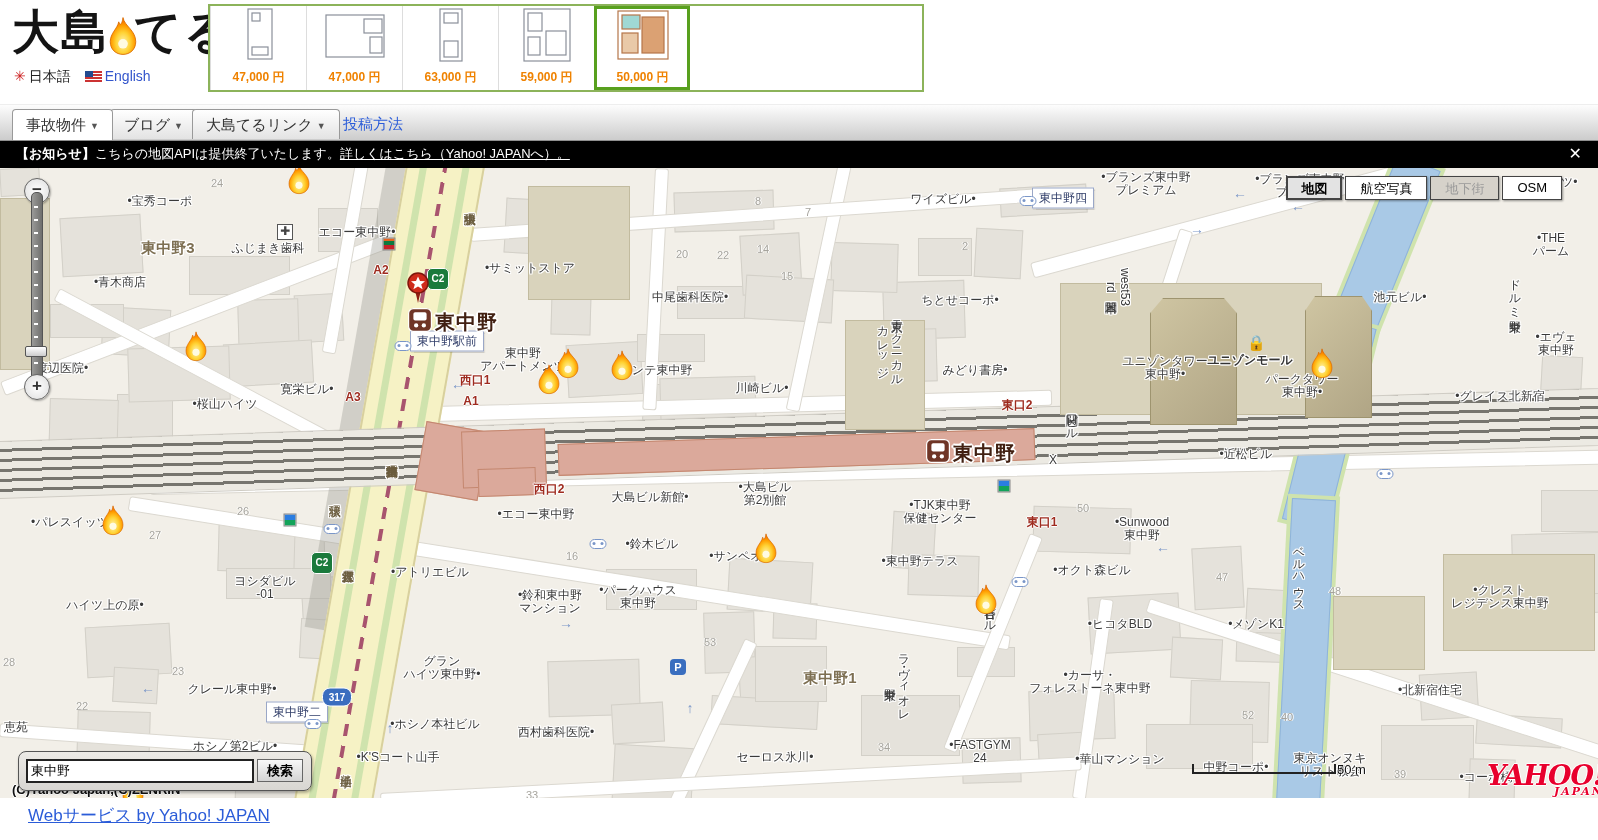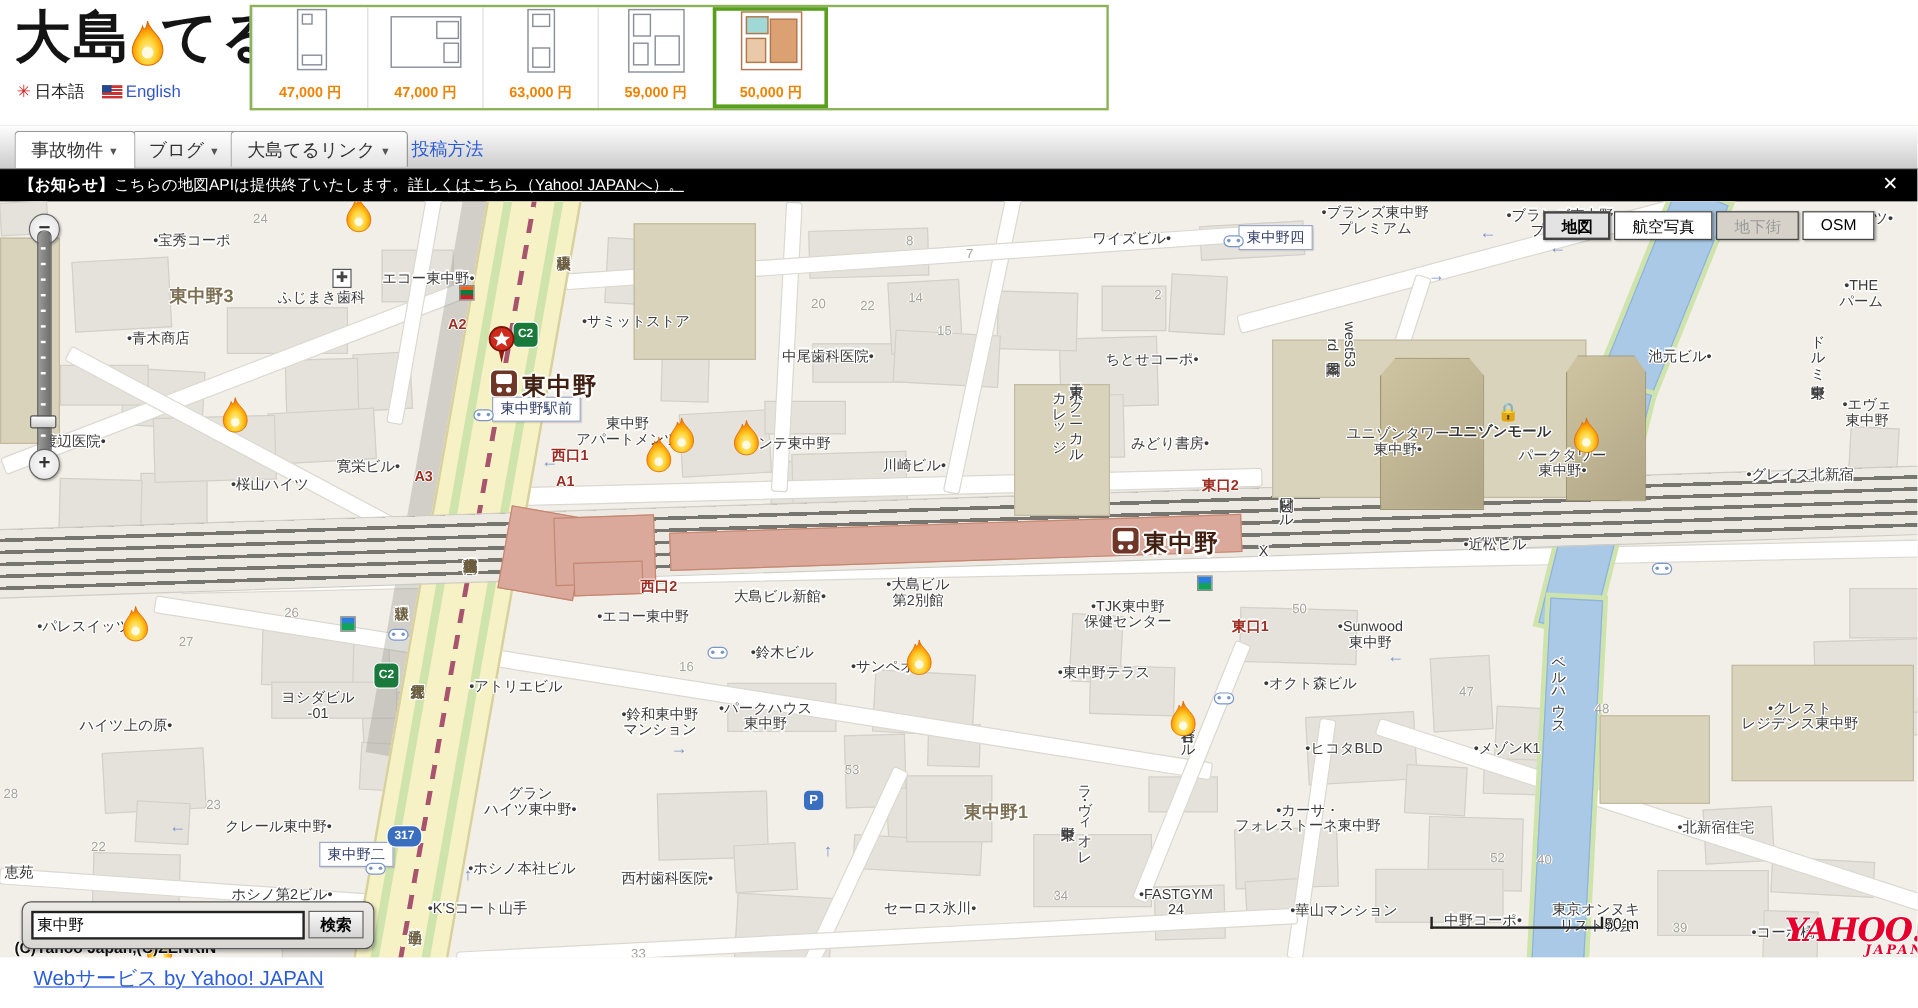--- a/index.html
+++ b/index.html
@@ -370,21 +370,21 @@
     </div>
     <div id="copyright">(C)Yahoo Japan,(C)ZENRIN</div>
 
     <div id="scalebar"></div>
     <div id="scalelabel">50 m</div>
     <div id="ylogo">
       <span class="y1">YAHOO!</span>
       <span class="y2">JAPAN</span>
     </div>
   <div class="mlabel" style="left: 160px; top: 33px;">•宝秀コーポ</div>
-      <div class="mlabel" style="left: 120px; top: 114px; margin-left: 12px;">•青木商店</div>
+      <div class="mlabel" style="left: 120px; top: 114px;">•青木商店</div>
       <div class="mlabel" style="left: 62px; top: 200px;">渡辺医院•</div>
       <div class="mlabel" style="left: 225px; top: 236px;">•桜山ハイツ</div>
       <div class="mlabel" style="left: 268px; top: 80px;">ふじまき歯科</div>
       <div class="mlabel" style="left: 357px; top: 20px; margin-top: 44px;">エコー東中野•</div>
       <div class="mlabel" style="left: 943px; top: 31px;">ワイズビル•</div>
       <div class="mlabel" style="left: 690px; top: 129px;">中尾歯科医院•</div>
       <div class="mlabel" style="left: 960px; top: 132px;">ちとせコーポ•</div>
       <div class="mlabel" style="left: 975px; top: 202px;">みどり書房•</div>
       <div class="mlabel" style="left: 762px; top: 220px;">川崎ビル•</div>
       <div class="mlabel" style="left: 656px; top: 202px;">コンテ東中野</div>

